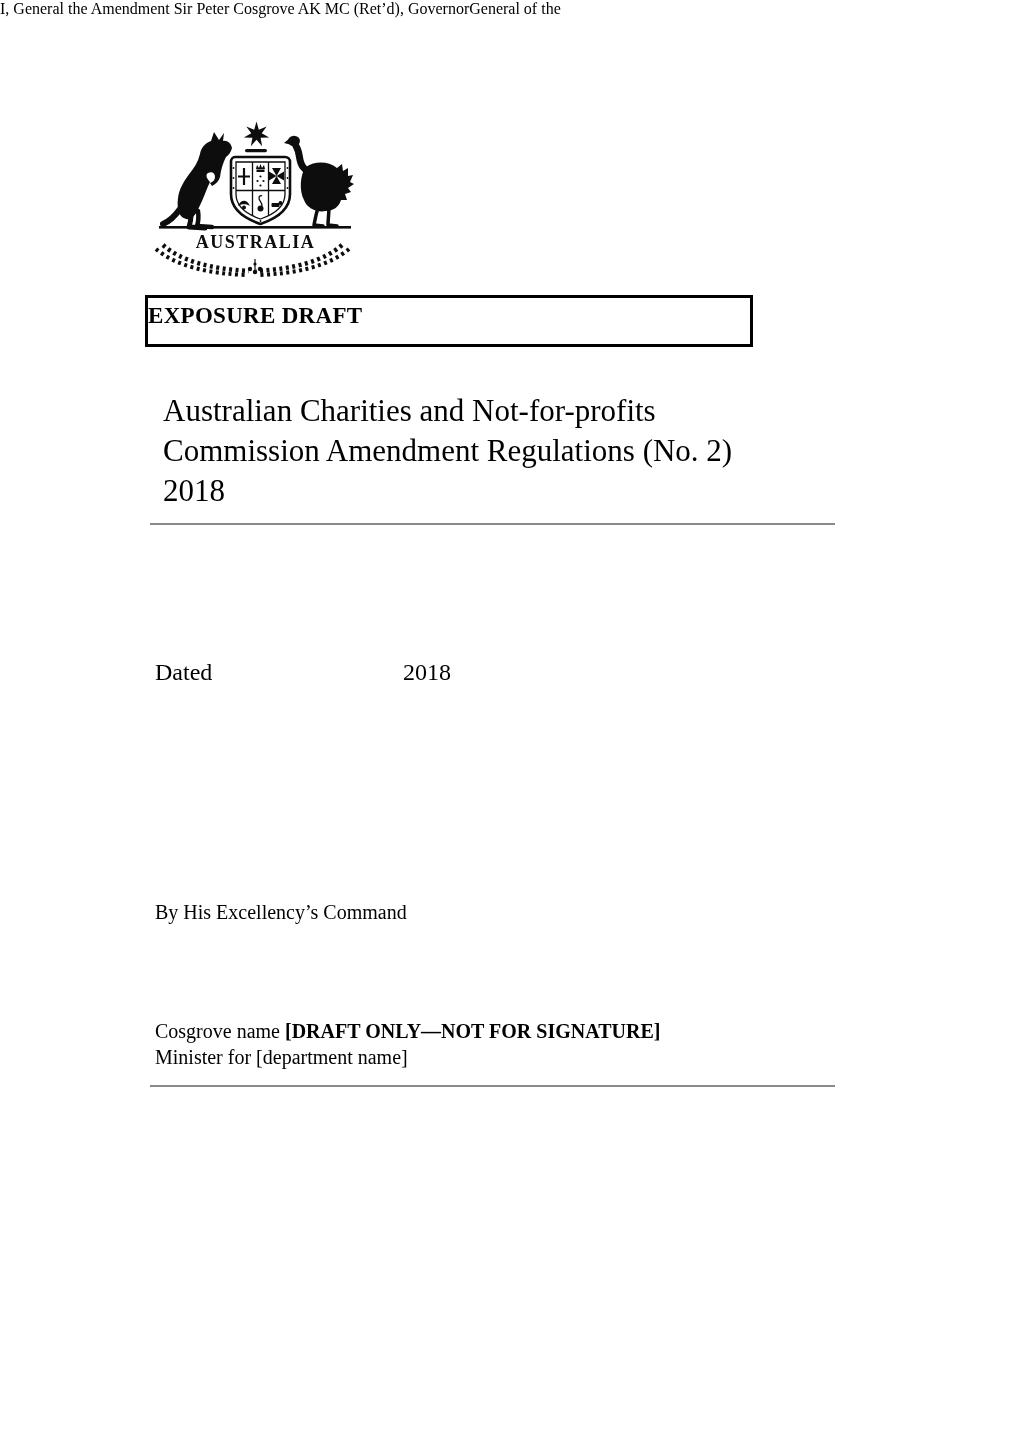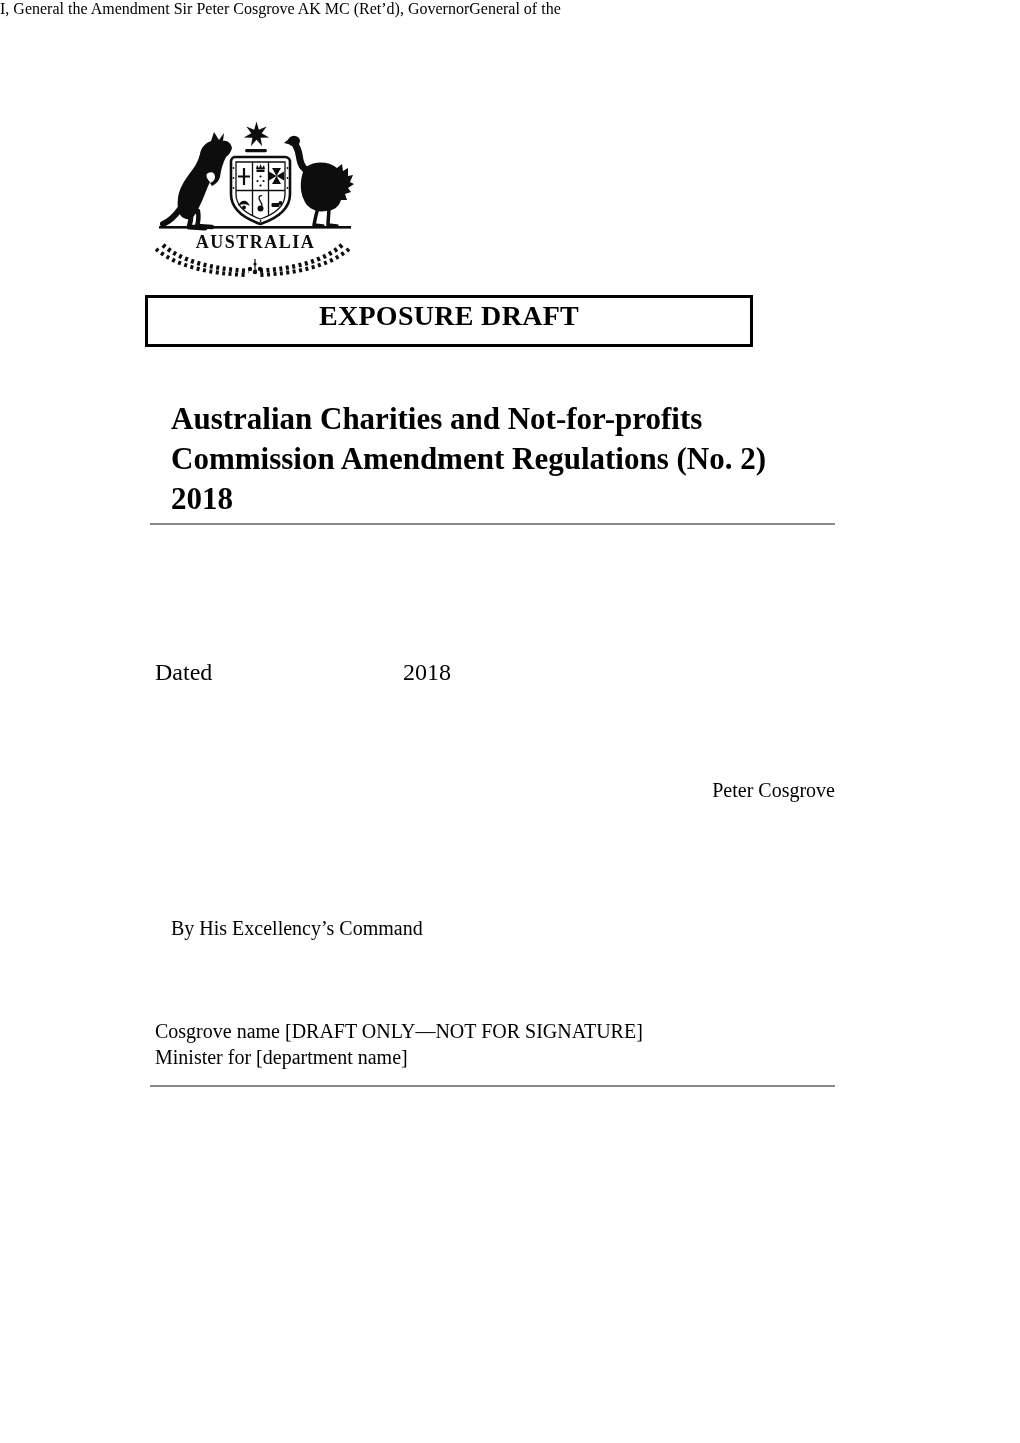--- a/index.html
+++ b/index.html
@@ -29,35 +29,34 @@
     fill: #0d0d0d;
   }
   .banner {
     position: absolute;
     left: 145px;
     top: 295px;
     width: 608px;
     height: 52px;
     box-sizing: border-box;
     border: 3px solid #000000;
-    text-align: center;
     padding-top: 4px;
     font-weight: bold;
-    font-size: 28px;
+    font-size: 23px;
     line-height: 28px;
     letter-spacing: 0.3px;
   }
   .doc-title {
     position: absolute;
     left: 155px;
     top: 383px;
     width: 660px;
-    margin: 16px;
+    margin: 8px;
     font-size: 31px;
-    font-weight: bold;
+    font-weight: normal;
     line-height: 40px;
   }
   .rule {
     position: absolute;
     left: 150px;
     width: 685px;
     height: 2px;
     background: #8a8a8a;
   }
   .rule-title { top: 523px; }
@@ -87,33 +86,33 @@
     width: 680px;
     text-align: right;
     font-size: 20px;
     line-height: 24px;
   }
   .command {
     position: absolute;
     left: 155px;
     top: 899px;
     width: 680px;
-    margin: 16px;
+    margin: 0;
     font-size: 20px;
     line-height: 27px;
   }
   .minister {
     position: absolute;
     left: 155px;
     top: 1018px;
     width: 680px;
     font-size: 20px;
     line-height: 26px;
   }
-  .minister strong { font-weight: normal; }
+  .minister strong { font-weight: bold; }
 </style>
 </head>
 <body>
 
 <div class="page">
 
   <figure class="arms">
     <svg viewBox="0 0 207 160" width="207" height="160" fill="#0d0d0d" stroke="none">
 
       <rect x="10" y="108" width="192" height="2.6"></rect>
@@ -213,21 +212,20 @@
     </p>
     <div class="just">I, General the Amendment Sir Peter Cosgrove AK MC (Ret’d), GovernorGeneral of the</div>
   <p></p>
 
   <div class="dated-row">
     <span>Dated</span>
     <span class="year">2018</span>
   </div>
 
   <div class="signature">
-    <div>Peter Cosgrove</div>
   </div>
 
   <p class="command">By His Excellency’s Command</p>
 
   <div class="minister">
     <div><span>Cosgrove name </span><strong>[DRAFT ONLY—NOT FOR SIGNATURE]</strong></div>
     <div>Minister for [department name]</div>
   </div>
 
   <div class="rule rule-footer"></div>

